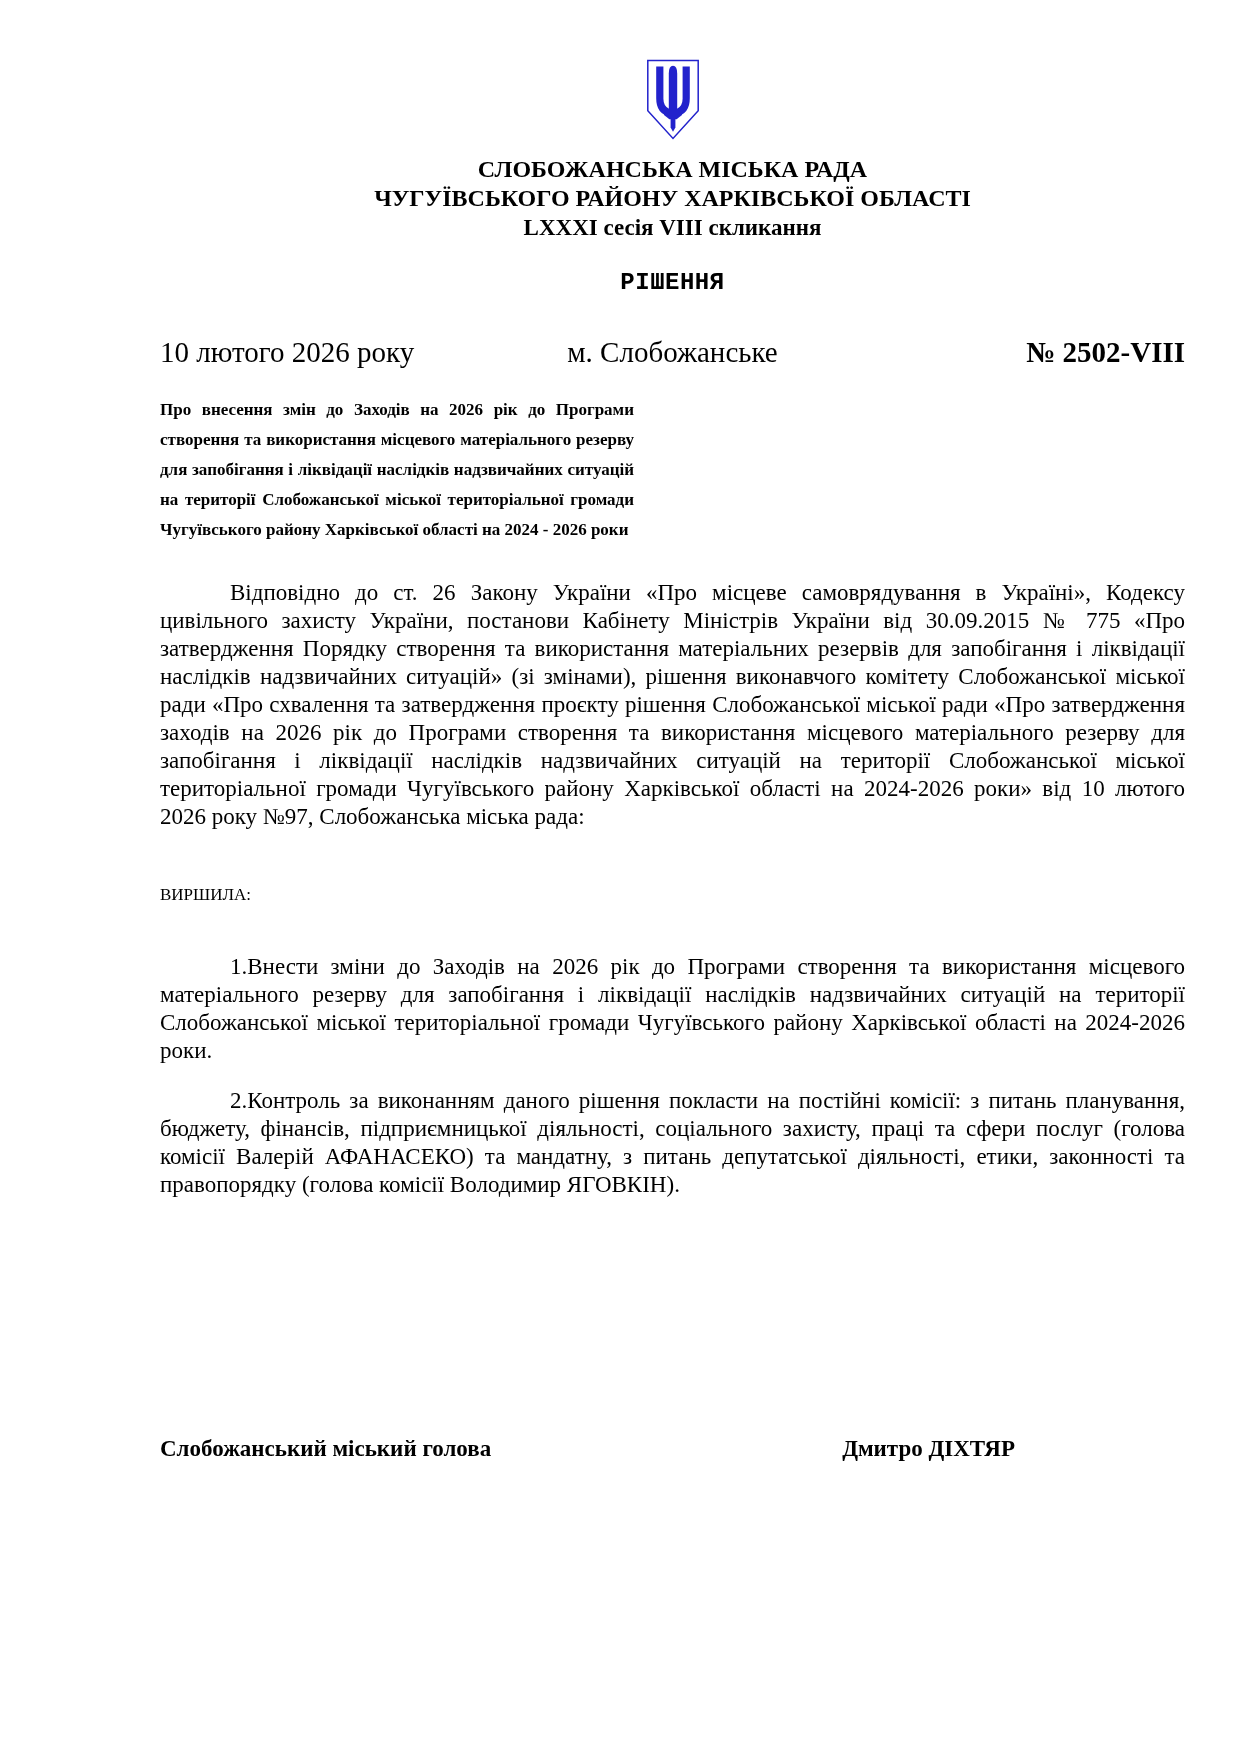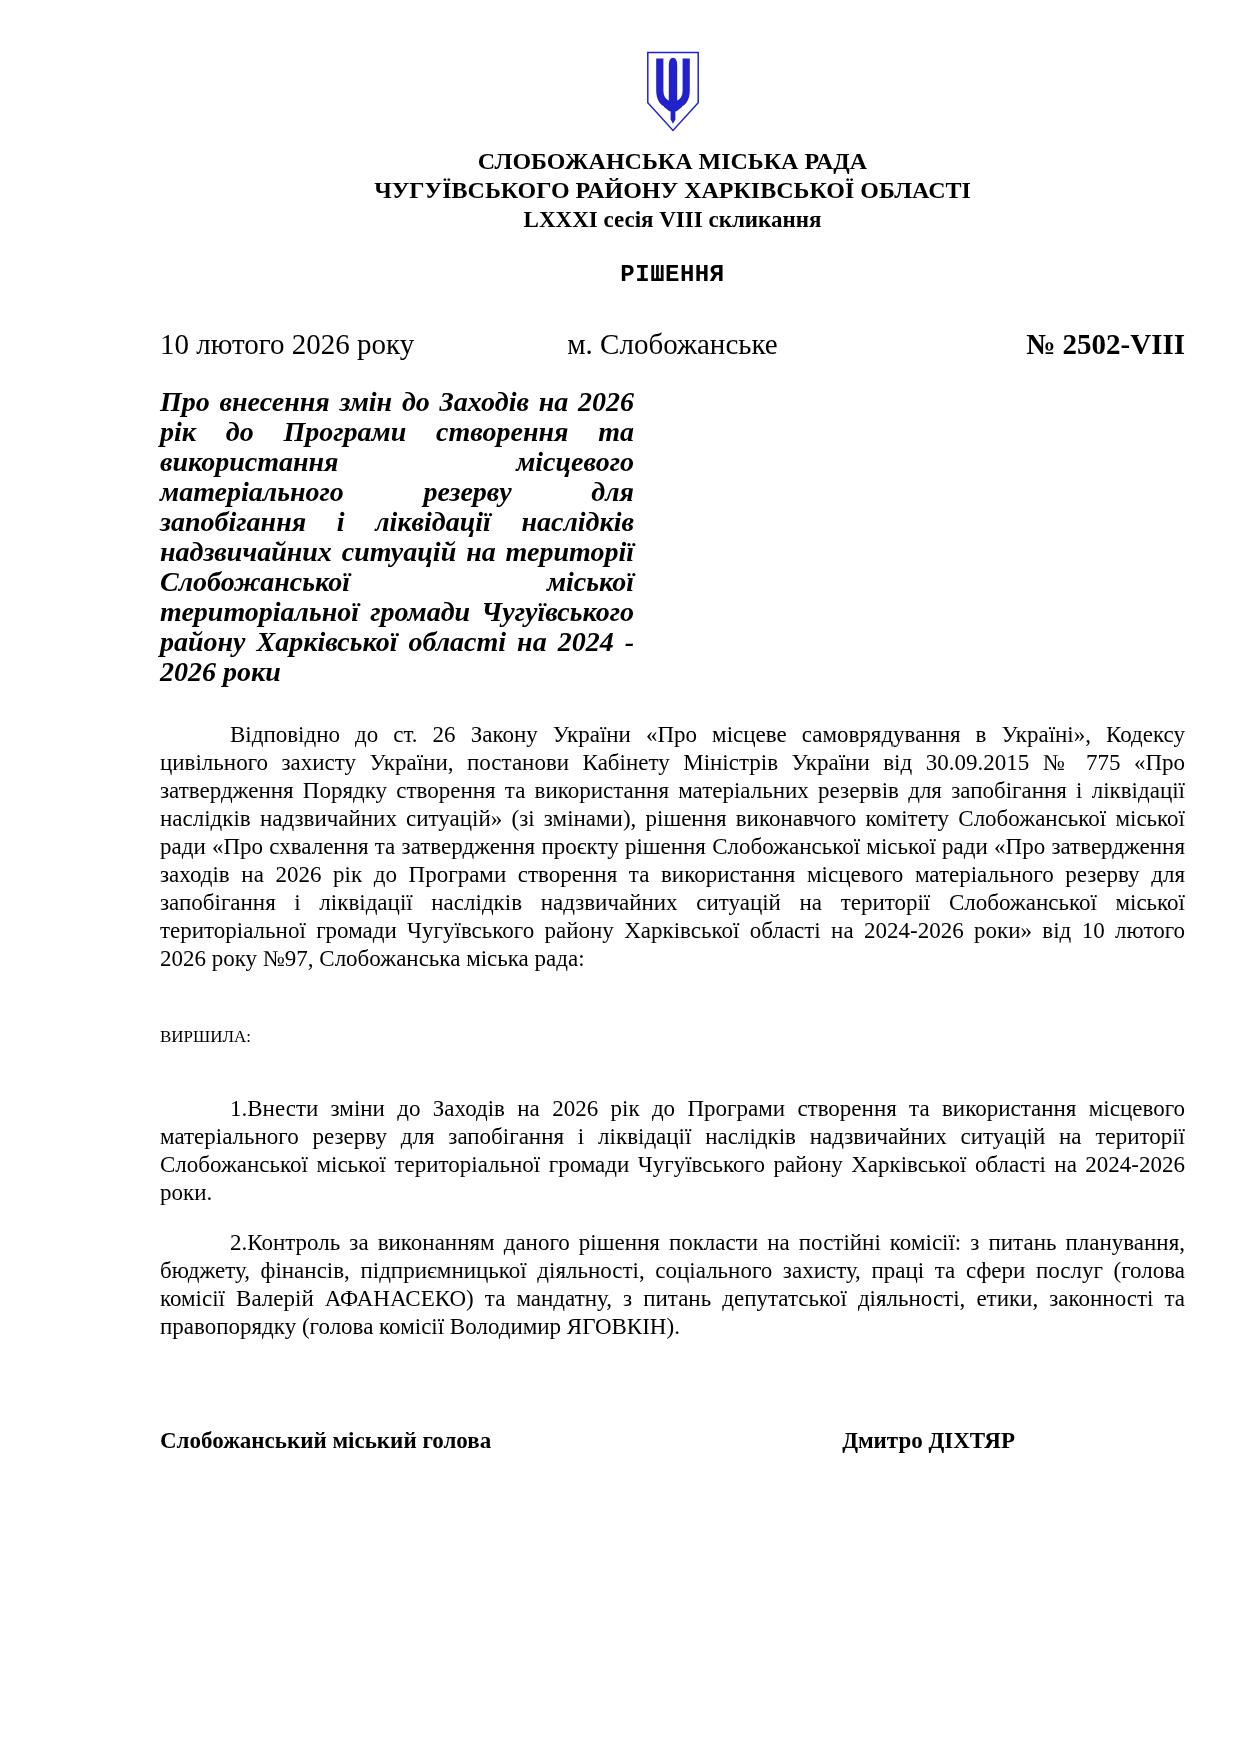--- a/index.html
+++ b/index.html
@@ -11,21 +11,21 @@
     width: 1240px;
     height: 1754px;
     position: relative;
     font-family: "Liberation Serif", "DejaVu Serif", serif;
     color: #000000;
     -webkit-font-smoothing: antialiased;
   }
   .page {
     position: absolute;
     left: 160px;
-    top: 4px;
+    top: 12px;
     width: 1025px;
     height: 1501px;
   }
   .emblem-wrap {
     padding-top: 46px;
     text-align: center;
   }
   .emblem-wrap svg {
     width: 62px;
     height: 84px;
@@ -55,24 +55,23 @@
     justify-content: center;
   }
   .meta-cell { flex: 1 1 0; }
   .meta-cell.left   { text-align: left; }
   .meta-cell.center { text-align: center; }
   .meta-cell.right  { text-align: right; font-weight: bold; }
   .subject {
     margin-top: 26px;
     width: 474px;
     font-weight: bold;
-    font-size: 28px;
+    font-size: 17px;
     line-height: 30px;
     text-align: justify;
-    font-style: italic;
   }
   .para {
     font-size: 23px;
     line-height: 28px;
     text-align: justify;
     text-indent: 70px;
   }
   .preamble { margin-top: 34px; }
   .resolved {
     margin-top: 50px;

